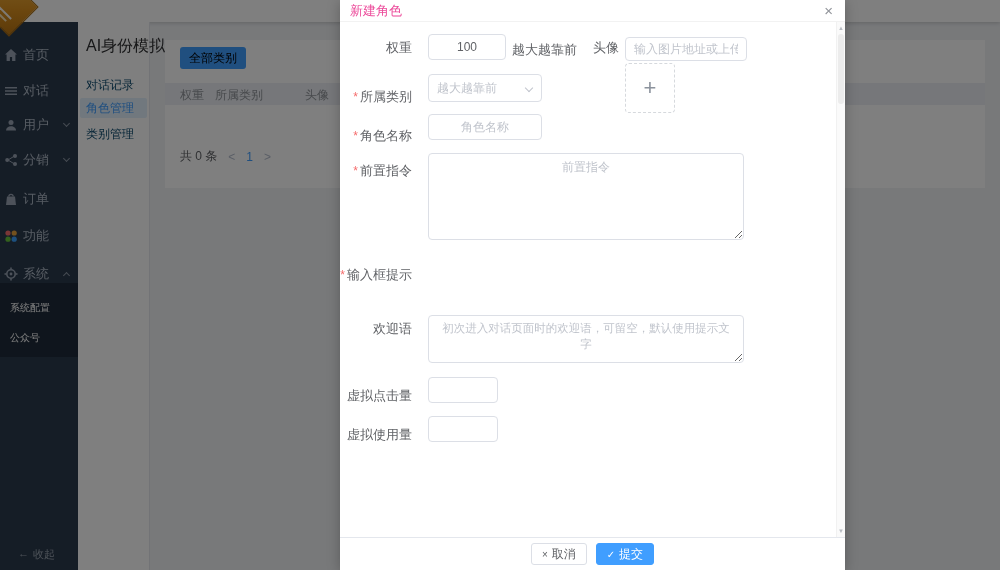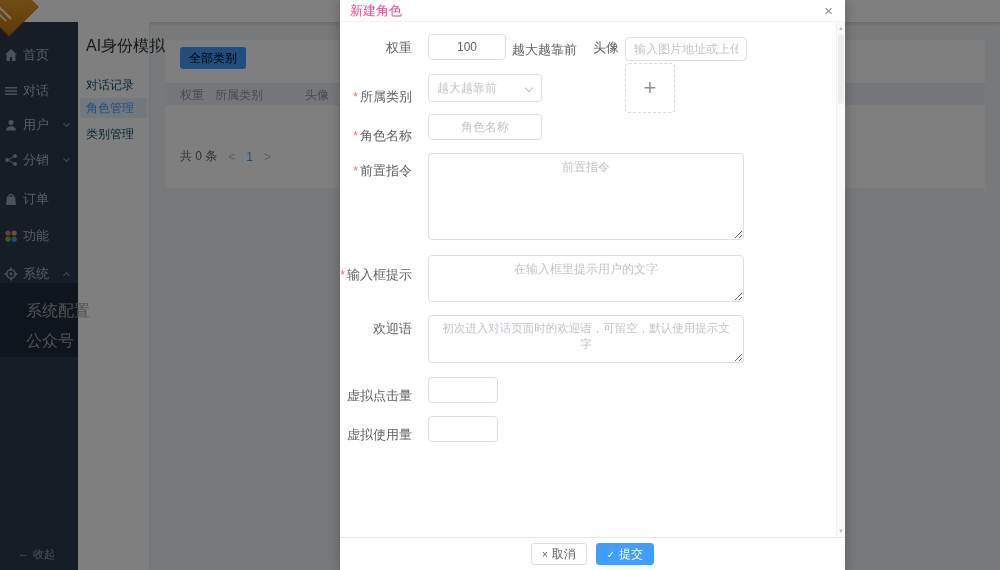--- a/index.html
+++ b/index.html
@@ -19,21 +19,21 @@
   .sidebar { position:absolute; left:0; top:22px; width:78px; height:548px; background:#2b3a4d; z-index:3; }
   .nav-item { position:absolute; left:0; width:78px; height:26px; display:flex; align-items:center;
               gap:5px; padding-left:4px; color:#aeb9c6; font-size:13px; cursor:pointer; }
   .nav-item svg { flex:0 0 14px; }
   .ni-0{top:20px} .ni-1{top:56px} .ni-2{top:90px} .ni-3{top:125px} .ni-4{top:164px} .ni-5{top:201px} .ni-6{top:239px}
   .chev { position:absolute; right:9px; width:5px; height:5px;
           border-right:1px solid #8a96a3; border-bottom:1px solid #8a96a3; }
   .chev.down { transform:rotate(45deg); top:9px; }
   .chev.up   { transform:rotate(-135deg); top:12px; }
   .sub-system { position:absolute; left:0; top:261px; width:78px; height:74px; background:#1f2b3a; }
-  .sub-item { position:absolute; left:26px; height:16px; font-size:16px; color:#a3a3a3; cursor:pointer; white-space:nowrap; }
+  .sub-item { position:absolute; left:10px; height:16px; font-size:10px; color:#ffffff; cursor:pointer; white-space:nowrap; }
   .sni-0{top:279px} .sni-1{top:309px}
   .collapse { position:absolute; left:18px; bottom:8px; font-size:11px; color:#9aa5b1; cursor:pointer; display:flex; gap:4px; }
 
   
   .subsidebar { position:absolute; left:78px; top:22px; width:72px; height:548px; background:#ffffff;
                 border-right:1px solid #e4e7ed; z-index:2; }
   .ss-header { position:absolute; left:8px; top:14px; font-size:16px; color:#303133; white-space:nowrap; }
   .ss-item { position:absolute; left:8px; font-size:12px; color:#0c4a6e; cursor:pointer; white-space:nowrap; }
   .ssi-0{top:55px}
   .ss-active { position:absolute; left:2px; right:2px; top:76px; height:20px; display:flex; align-items:center;
@@ -248,21 +248,20 @@
       <input class="ctl inp-rolename" placeholder="角色名称" style="">
 
       <div class="flabel lab-preinstr">
         <span class="req">*</span><span>前置指令</span>
       </div>
       <textarea class="ctl ta-preinstr" placeholder="前置指令" style=""></textarea>
 
       <div class="flabel lab-inputhint">
         <span class="req">*</span><span>输入框提示</span>
       </div>
-      <textarea class="ctl ta-inputhint" placeholder="在输入框里提示用户的文字" style=""></textarea>
 
       <div class="flabel lab-welcome"><span>欢迎语</span></div>
       <textarea class="ctl ta-welcome" placeholder="初次进入对话页面时的欢迎语，可留空，默认使用提示文字" style=""></textarea>
 
       <div class="flabel lab-vclicks"><span>虚拟点击量</span></div>
       <input class="ctl inp-vclicks" style="">
 
       <div class="flabel lab-vusage"><span>虚拟使用量</span></div>
       <input class="ctl inp-vusage" style="">
 

